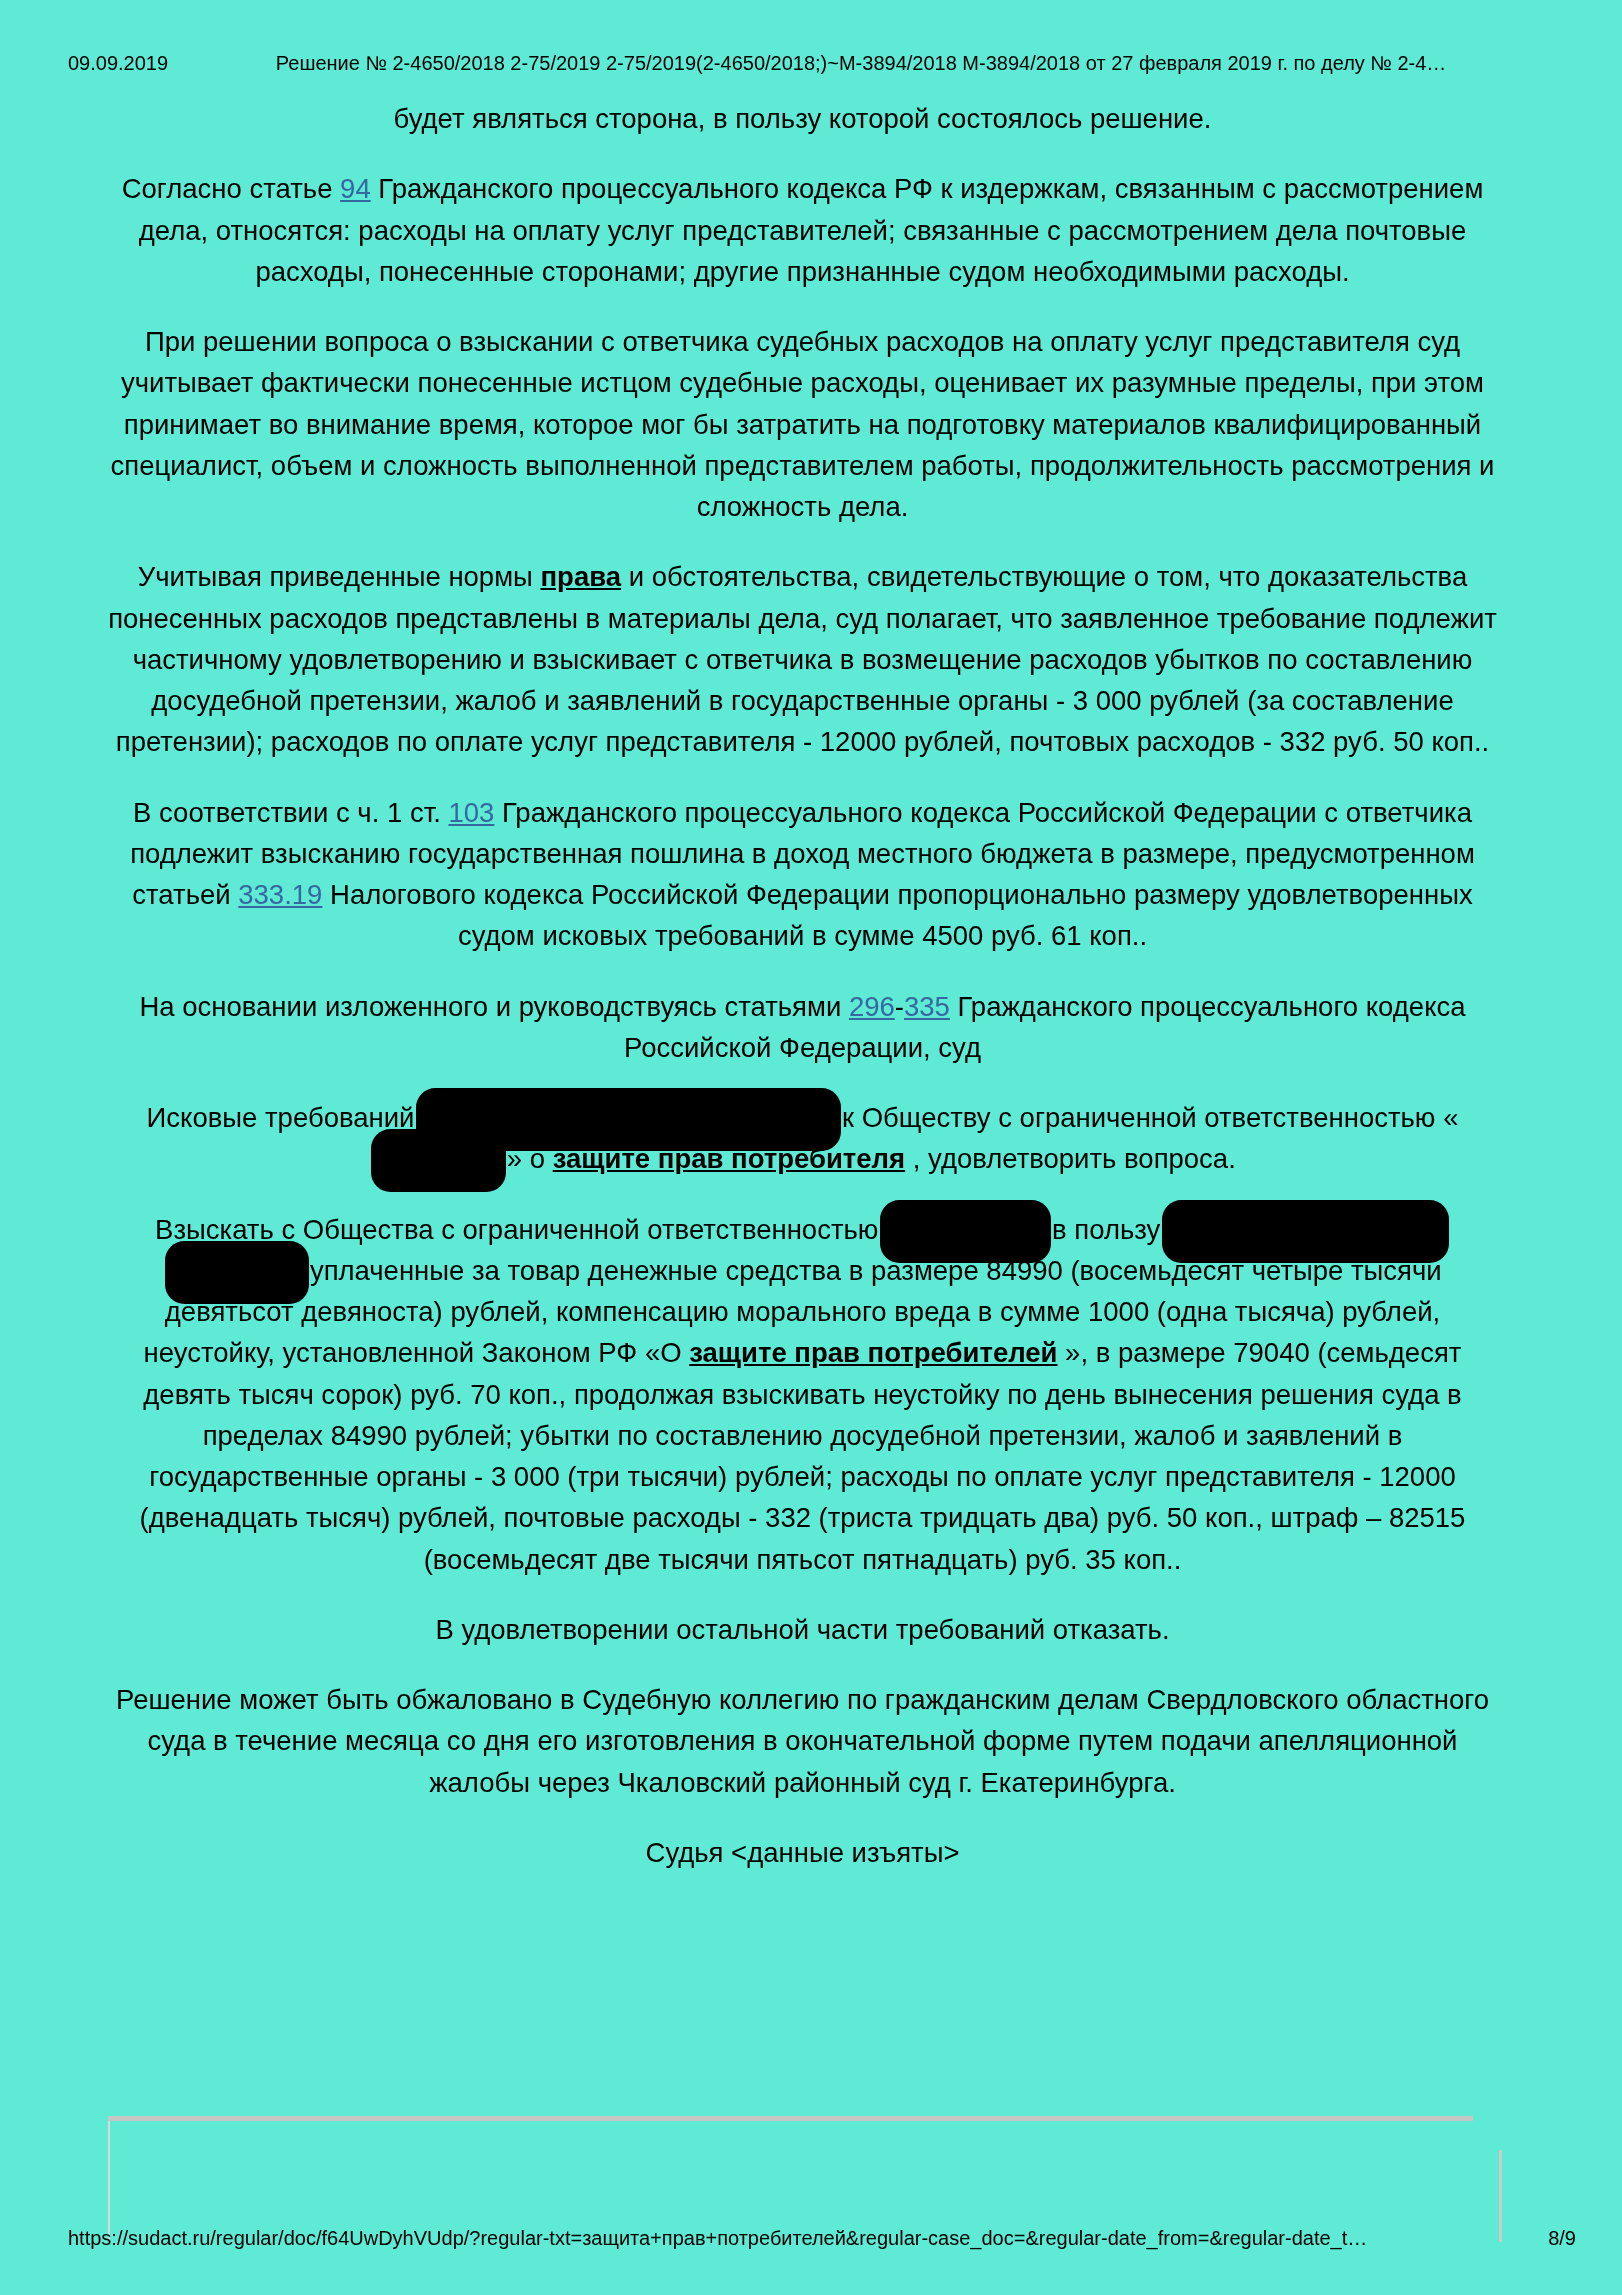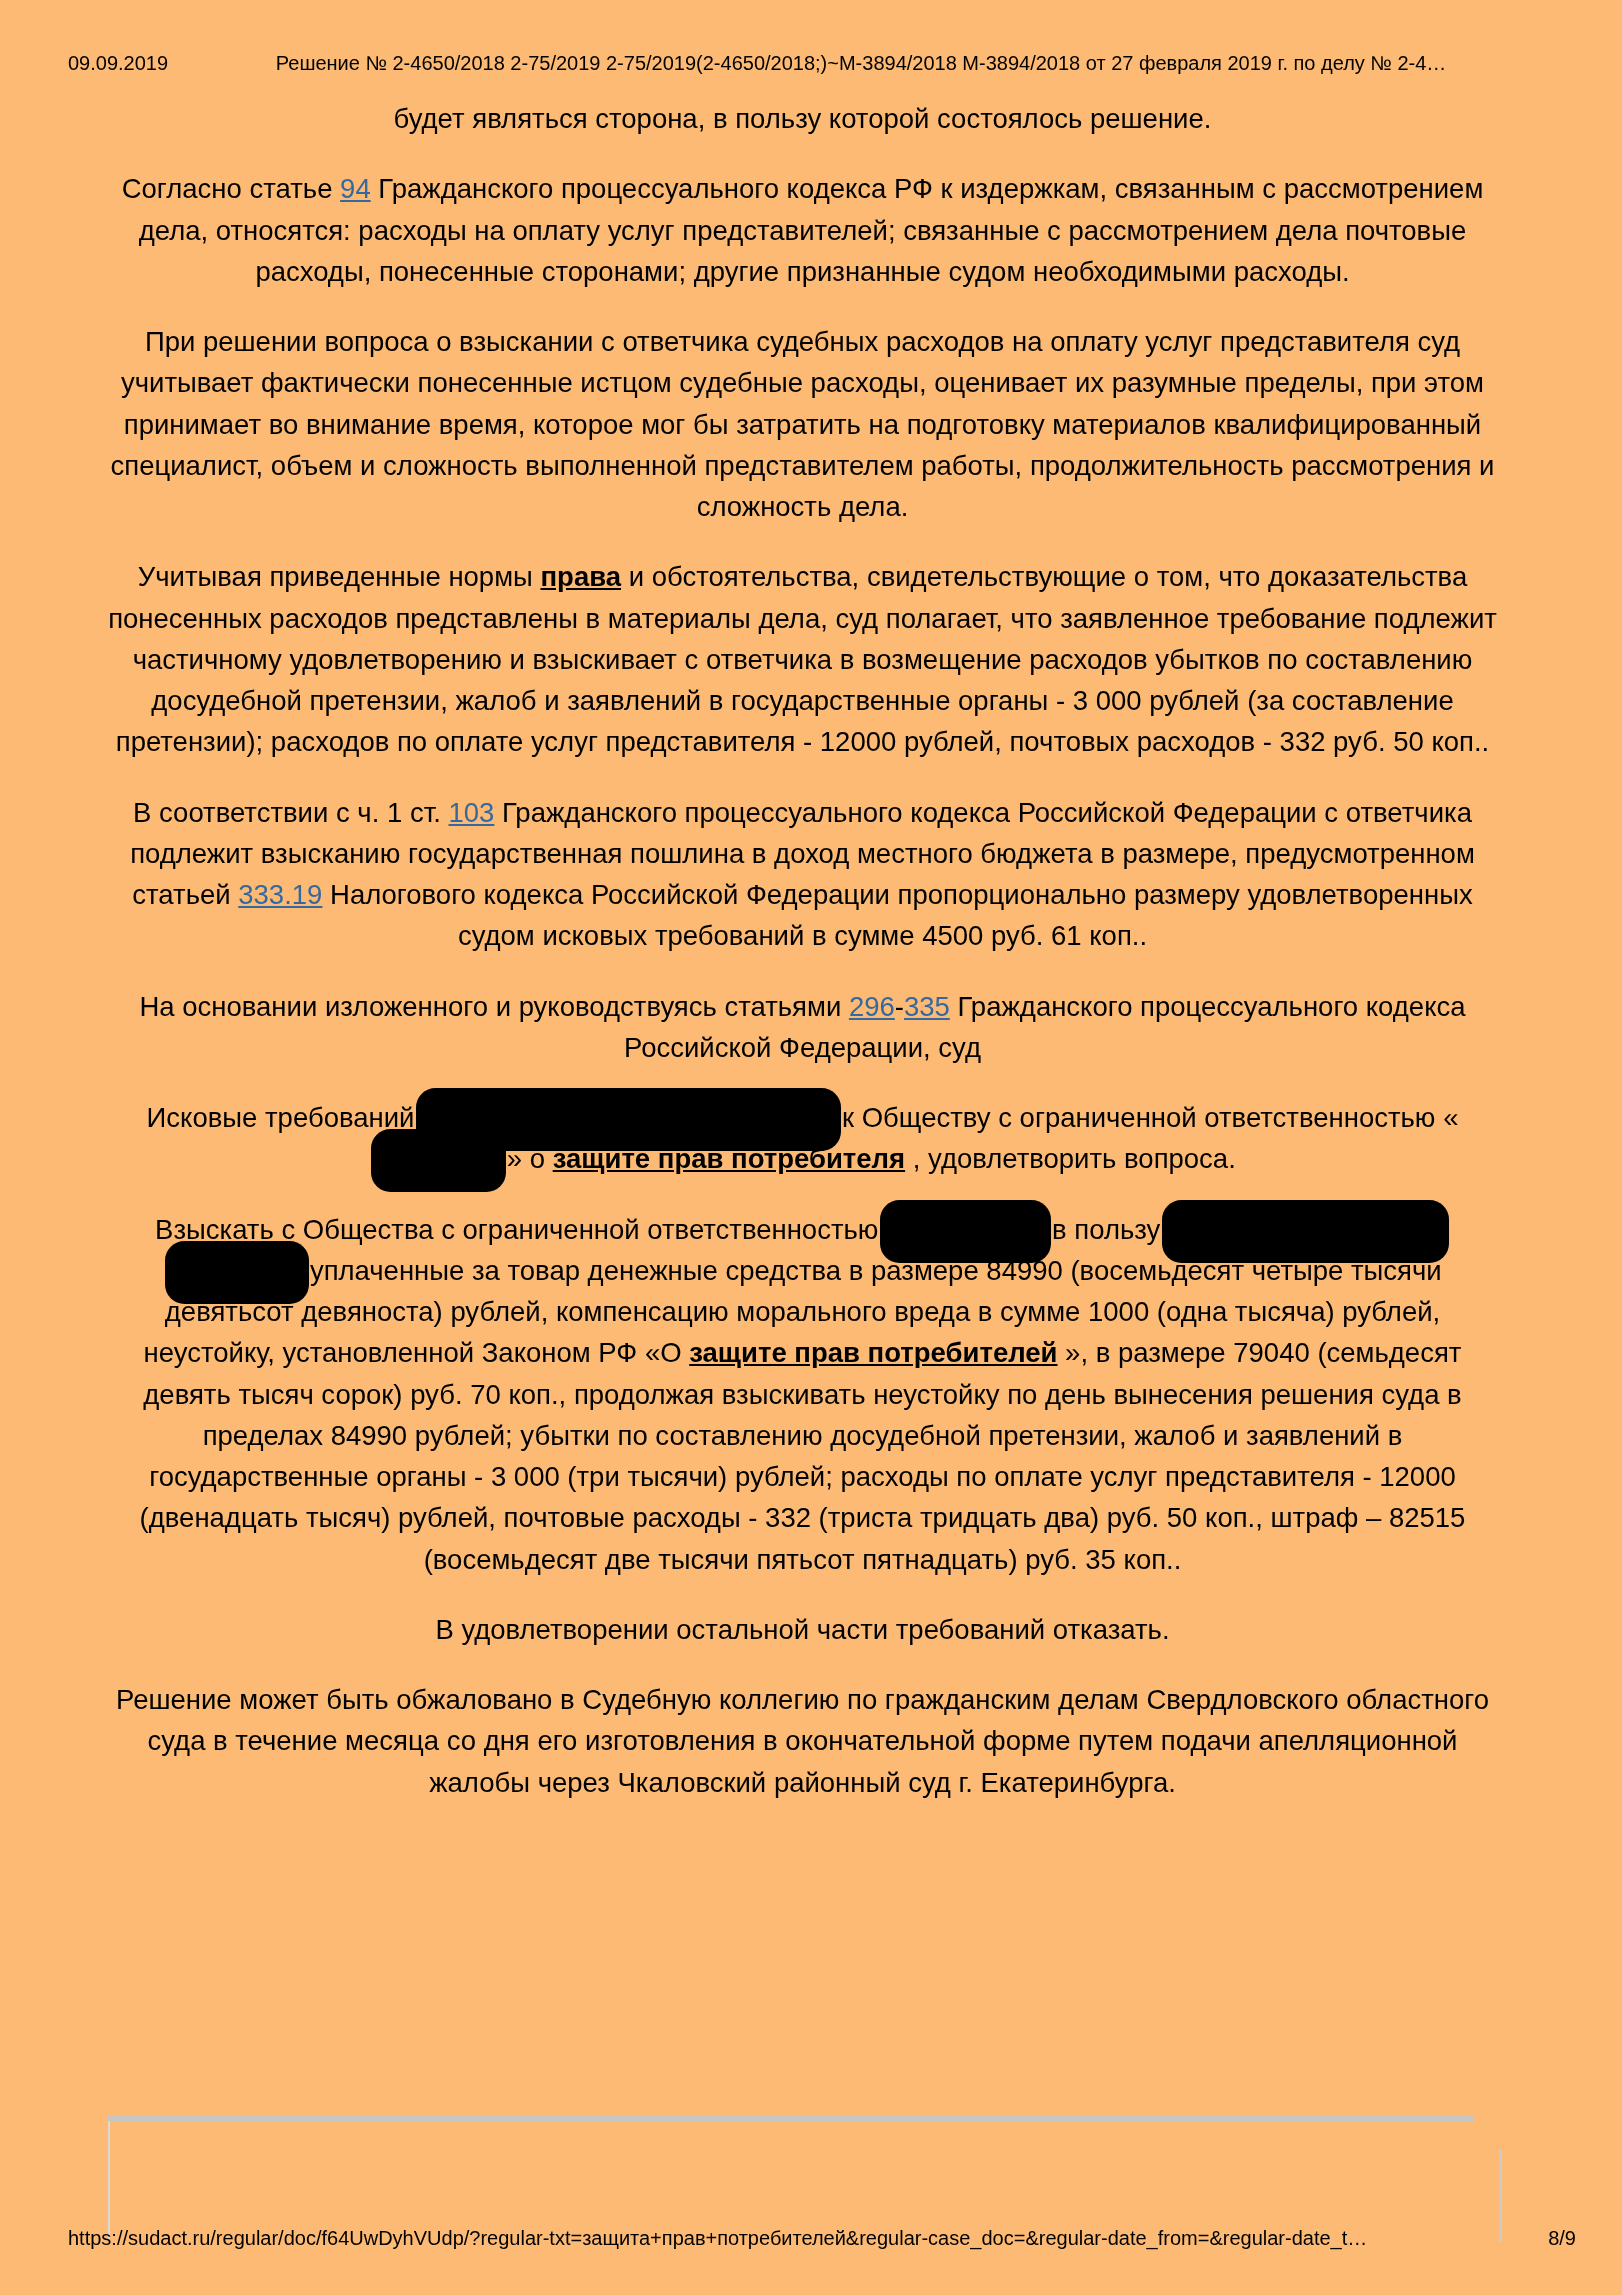--- a/index.html
+++ b/index.html
@@ -1,20 +1,20 @@
 <!DOCTYPE html>
 <html style="font-size:10.5px"><head>
 <meta charset="utf-8">
 <style>
   html, body { margin: 0; padding: 0; background: #ffffff; }
   .page {
     position: relative;
     width: 1622px;
     height: 2295px;
-    background: #fdba74;
+    background: #5eead4;
     color: #000000;
     font-family: "Liberation Sans", sans-serif;
     overflow: hidden;
   }
   
   .print-header {
     position: absolute;
     top: 51px; left: 68px; right: 68px;
     display: flex;
     font-size: 20px;
@@ -96,20 +96,21 @@
       <p><span>будет являться сторона, в пользу которой состоялось решение.</span></p>
       <p><span>Согласно статье </span><a href="#" class="statute">94</a><span> Гражданского процессуального кодекса РФ к издержкам, связанным с рассмотрением дела, относятся: расходы на оплату услуг представителей; связанные с рассмотрением дела почтовые расходы, понесенные сторонами; другие признанные судом необходимыми расходы.</span></p>
       <p><span>При решении вопроса о взыскании с ответчика судебных расходов на оплату услуг представителя суд учитывает фактически понесенные истцом судебные расходы, оценивает их разумные пределы, при этом принимает во внимание время, которое мог бы затратить на подготовку материалов квалифицированный специалист, объем и сложность выполненной представителем работы, продолжительность рассмотрения и сложность дела.</span></p>
       <p><span>Учитывая приведенные нормы </span><b>права</b><span> и обстоятельства, свидетельствующие о том, что доказательства понесенных расходов представлены в материалы дела, суд полагает, что заявленное требование подлежит частичному удовлетворению и взыскивает с ответчика в возмещение расходов убытков по составлению досудебной претензии, жалоб и заявлений в государственные органы - 3 000 рублей (за составление претензии); расходов по оплате услуг представителя - 12000 рублей, почтовых расходов - 332 руб. 50 коп..</span></p>
       <p><span>В соответствии с ч. 1 ст. </span><a href="#" class="statute">103</a><span> Гражданского процессуального кодекса Российской Федерации с ответчика подлежит взысканию государственная пошлина в доход местного бюджета в размере, предусмотренном статьей </span><a href="#" class="statute">333.19</a><span> Налогового кодекса Российской Федерации пропорционально размеру удовлетворенных судом исковых требований в сумме 4500 руб. 61 коп..</span></p>
       <p><span>На основании изложенного и руководствуясь статьями </span><a href="#" class="statute">296</a><span>-</span><a href="#" class="statute">335</a><span> Гражданского процессуального кодекса Российской Федерации, суд</span></p>
       <p><span>Исковые требований</span><span class="redact" style="width: 425px;"></span><span>к Обществу с ограниченной ответственностью «</span><span class="redact" style="width: 135px;"></span><span>» о </span><b>защите прав потребителя</b><span> , удовлетворить вопроса.</span></p>
       <p><span>Взыскать с Общества с ограниченной ответственностью</span><span class="redact" style="width: 171px;"></span><span>в пользу</span><span class="redact" style="width: 287px;"></span><span class="redact" style="width: 144px;"></span><span>уплаченные за товар денежные средства в размере 84990 (восемьдесят четыре тысячи девятьсот девяноста) рублей, компенсацию морального вреда в сумме 1000 (одна тысяча) рублей, неустойку, установленной Законом РФ «О </span><b>защите прав потребителей</b><span> », в размере 79040 (семьдесят девять тысяч сорок) руб. 70 коп., продолжая взыскивать неустойку по день вынесения решения суда в пределах 84990 рублей; убытки по составлению досудебной претензии, жалоб и заявлений в государственные органы - 3 000 (три тысячи) рублей; расходы по оплате услуг представителя - 12000 (двенадцать тысяч) рублей, почтовые расходы - 332 (триста тридцать два) руб. 50 коп., штраф – 82515 (восемьдесят две тысячи пятьсот пятнадцать) руб. 35 коп..</span></p>
       <p><span>В удовлетворении остальной части требований отказать.</span></p>
       <p><span>Решение может быть обжаловано в Судебную коллегию по гражданским делам Свердловского областного суда в течение месяца со дня его изготовления в окончательной форме путем подачи апелляционной жалобы через Чкаловский районный суд г. Екатеринбурга.</span></p>
+      <p><span>Судья &lt;данные изъяты&gt;</span></p>
     </div>
 
   <div class="bottom-box">
     <div class="top-bar"></div>
     <div class="left-line"></div>
     <div class="right-line"></div>
   </div>
 
   <div class="print-footer">
     <span>https://sudact.ru/regular/doc/f64UwDyhVUdp/?regular-txt=защита+прав+потребителей&amp;regular-case_doc=&amp;regular-date_from=&amp;regular-date_t…</span>

